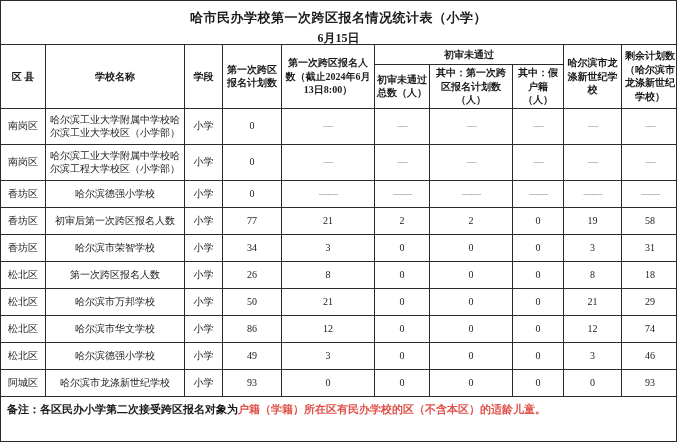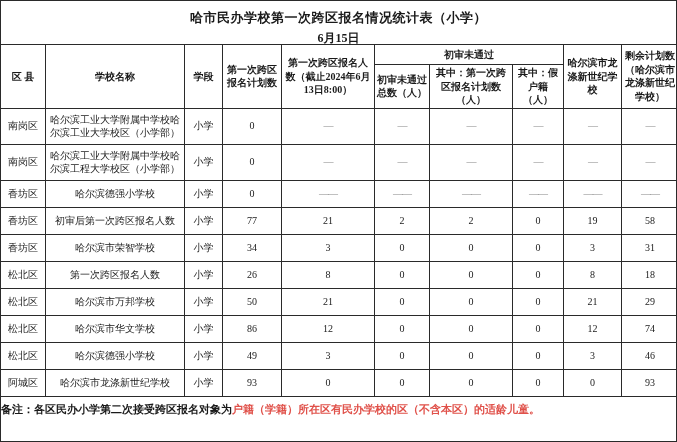--- a/index.html
+++ b/index.html
@@ -34,21 +34,21 @@
   }
   table.stats th { font-weight:bold; }
   thead tr.group-row th { height:20px; }
   thead tr.sub-row th { height:40px; }
   tbody td { height:27px; }
   tbody tr.tall td { height:36px; }
   td.dash { color:#8d8d8d; letter-spacing:-1px; }
   .footer {
     font-size:11px;
     font-weight:bold;
-    padding:5px 5px 0 0;
+    padding:5px 5px 0 6px;
     text-align:left;
     line-height:1.4;
   }
   .footer .red { }
 </style>
 </head>
 <body>
 
 <div class="sheet">
 

